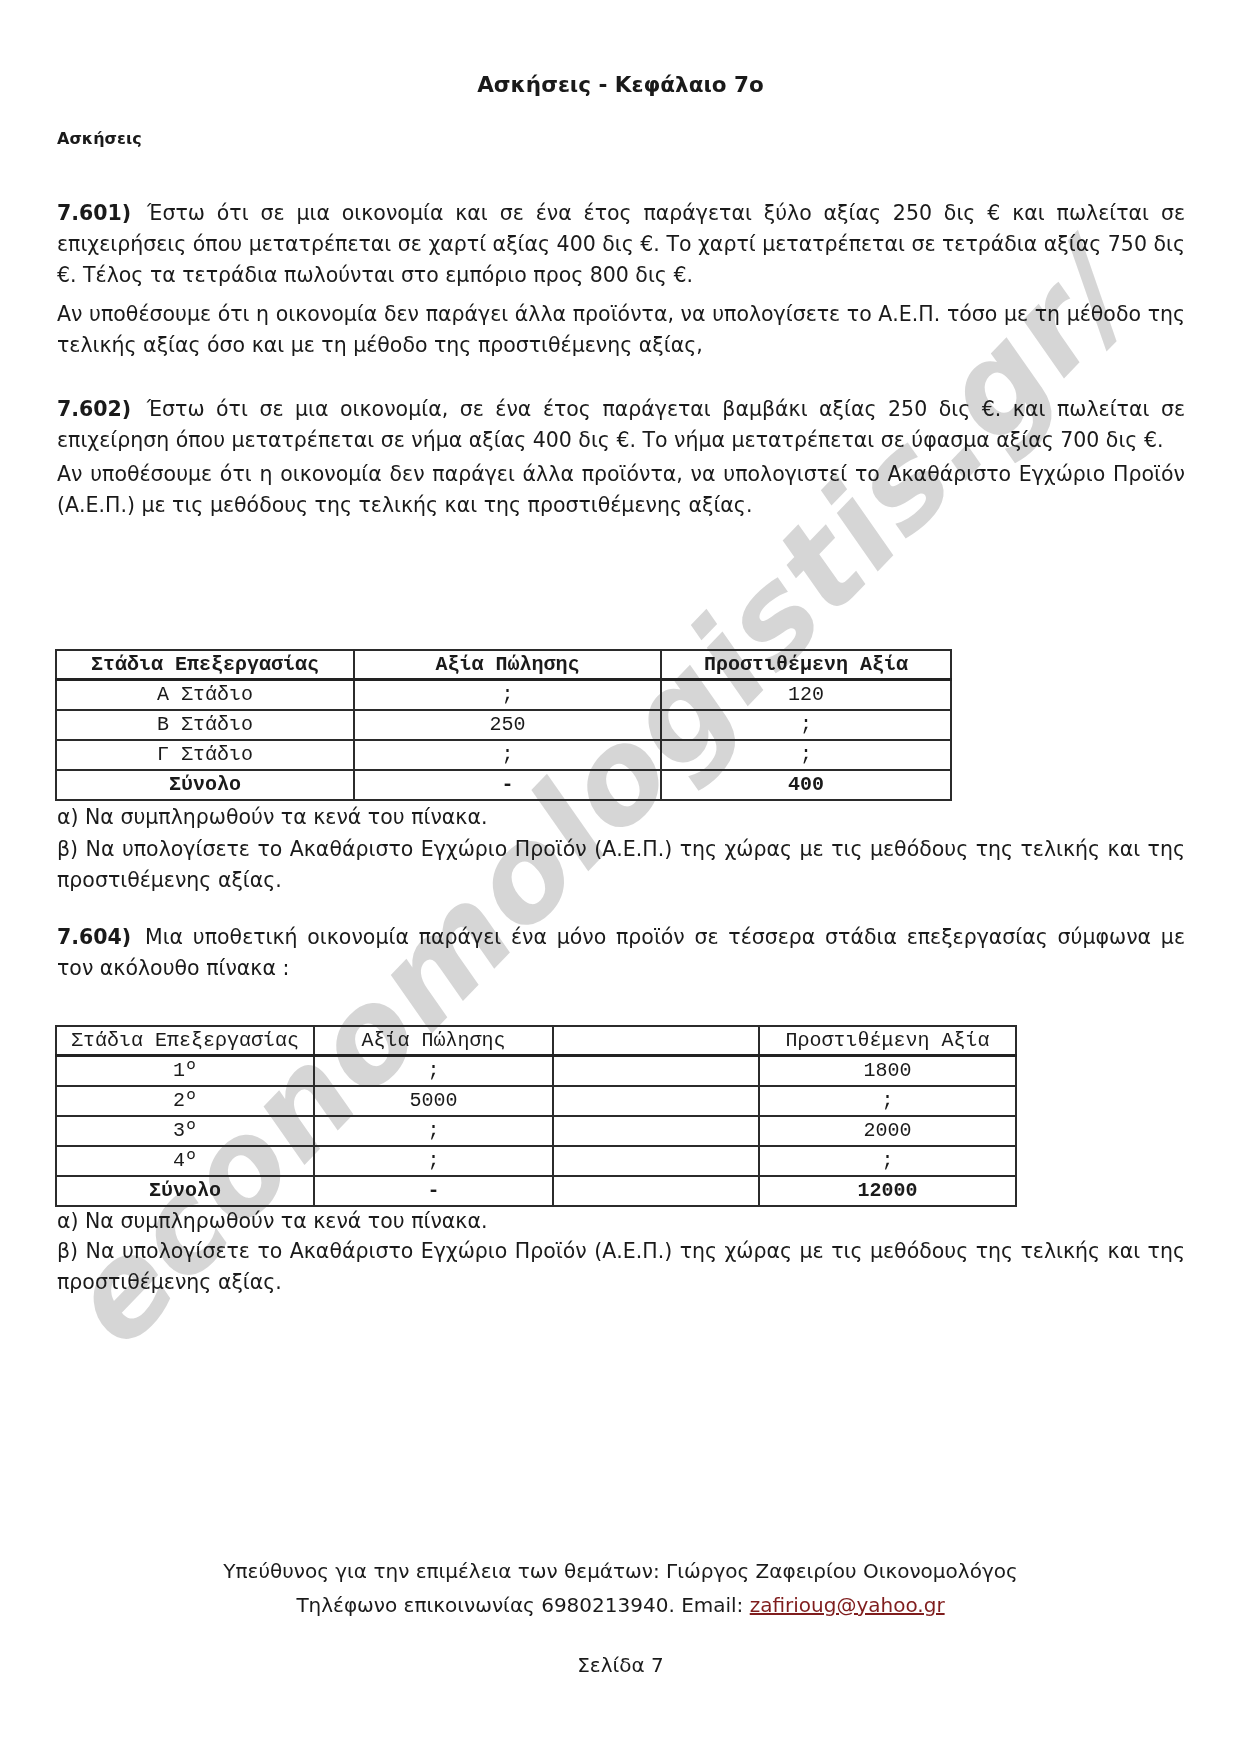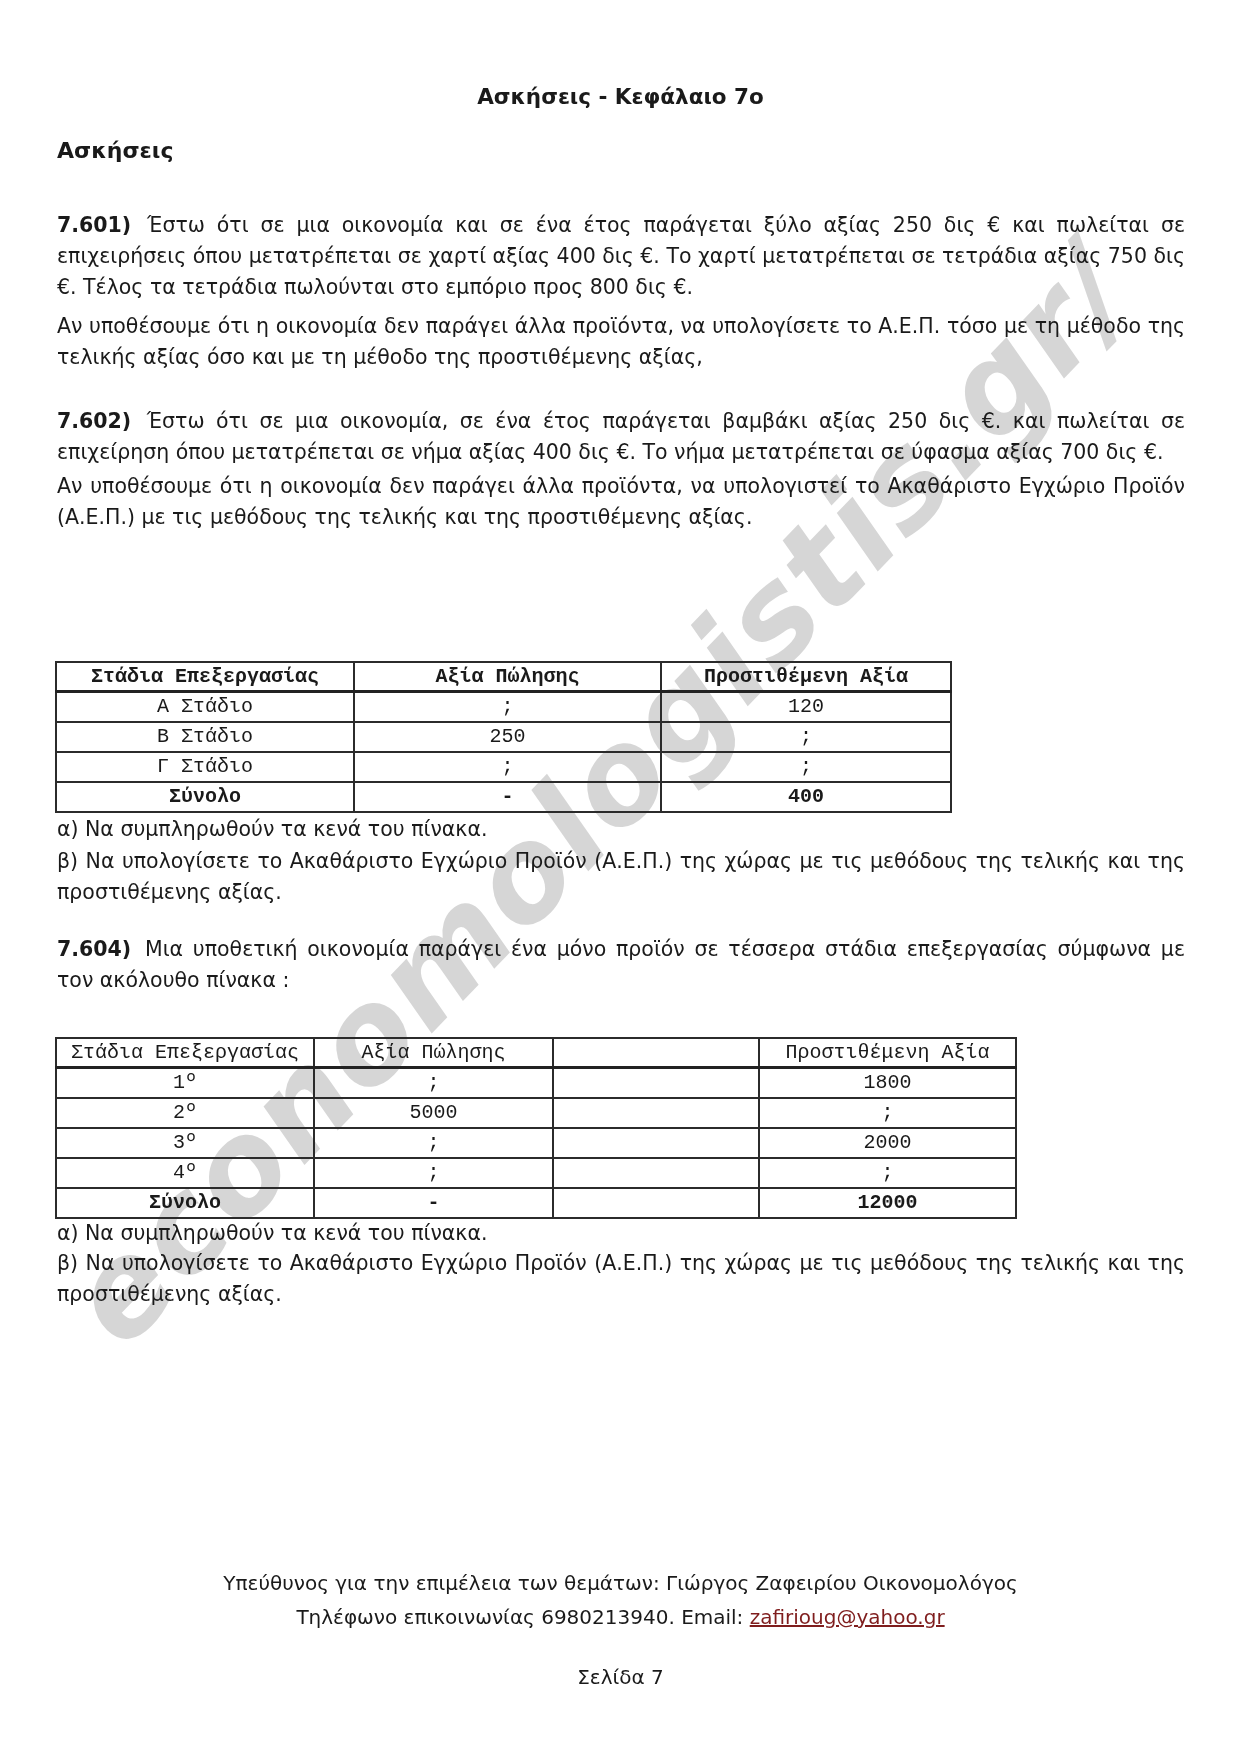--- a/index.html
+++ b/index.html
@@ -11,27 +11,27 @@
   .abs { position:absolute; }
   .watermark {
     position:absolute; left:600px; top:795px;
     transform:translate(-50%,-50%) rotate(-46deg);
     font-family:"DejaVu Sans", sans-serif;
     font-style:italic; font-weight:700;
     font-size:128px; letter-spacing:2px;
     color:rgba(90,90,90,0.25);
     white-space:nowrap; z-index:0; pointer-events:none;
   }
-  .content { position:absolute; inset:0; z-index:1;margin-top:12px; }
+  .content { position:absolute; inset:0; z-index:1; }
   .title {
     top:72px; left:0; width:100%; text-align:center;
     font-size:21.5px; font-weight:bold; line-height:26px;
   }
   .heading {
-    top:126px; left:57px; font-size:22px; font-weight:bold; line-height:26px;
+    top:126px; left:57px; font-size:16px; font-weight:bold; line-height:26px;
   }
   .para {
     left:57px; width:1128px; font-size:20.5px; line-height:31px;
     text-align:justify;
   }
   .para b.num { font-weight:bold; margin-right:4px; }
   #p1a { top:198px; }
   #p1b { top:299px; }
   #p2a { top:394px; }
   #p2b { top:459px; }

